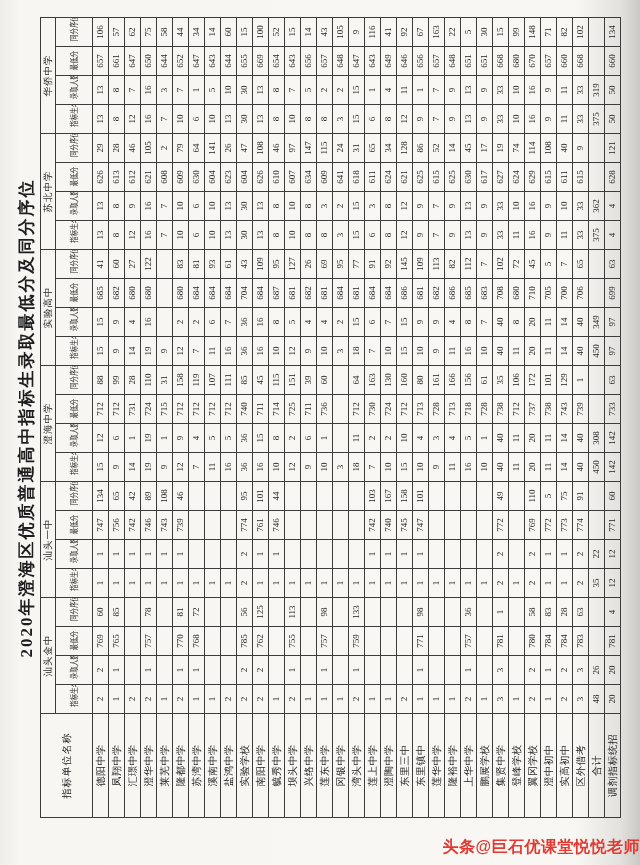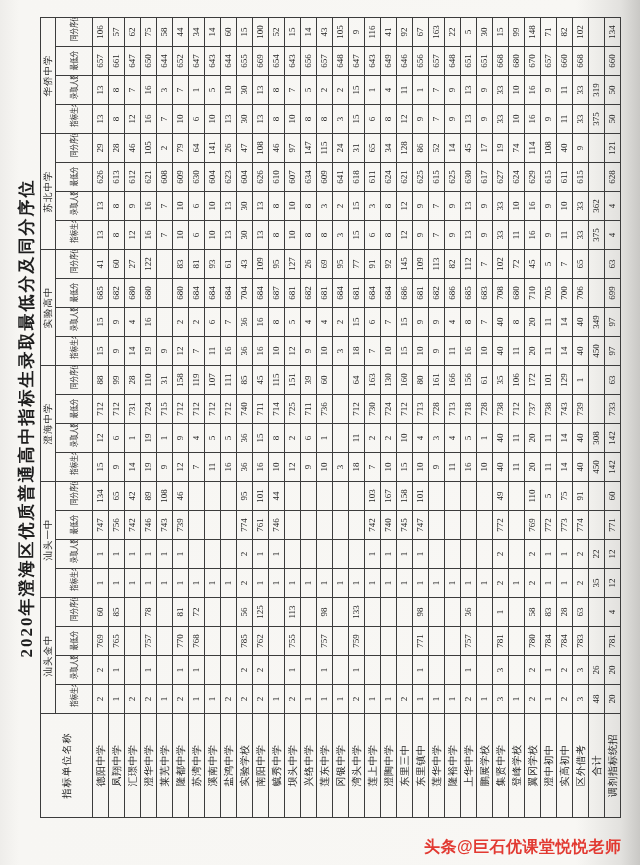--- a/index.html
+++ b/index.html
@@ -15,21 +15,21 @@
     color:#232323;font-weight:normal;overflow:hidden;white-space:nowrap;}
   th.unit{font-size:10px;letter-spacing:1px;}
   th.grp{height:14px;font-size:9.5px;letter-spacing:1px;}
   th.sub{height:36px;font-size:9px;}
   th.sub span{display:inline-block;transform:scale(0.72,1);transform-origin:50% 50%;white-space:nowrap;}
   tbody th.nm{font-size:10px;letter-spacing:0.5px;}
   tbody tr{height:15px;}
   tbody td{font-size:9px;line-height:15px;}
   .watermark{position:absolute;left:424px;top:835px;width:216px;height:24px;line-height:24px;
     color:#e23a32;font-family:"Liberation Sans",sans-serif;font-size:16px;font-weight:bold;
-    letter-spacing:0.5px;text-align:left;}
+    letter-spacing:0.5px;text-align:right;}
 </style>
 </head>
 <body>
 
 <div class="sheet">
   <div class="rot">
     <div class="doc-title">2020年澄海区优质普通高中指标生录取最低分及同分序位</div>
     <table id="qtable">
         <colgroup>
           <col style="width:104px">

